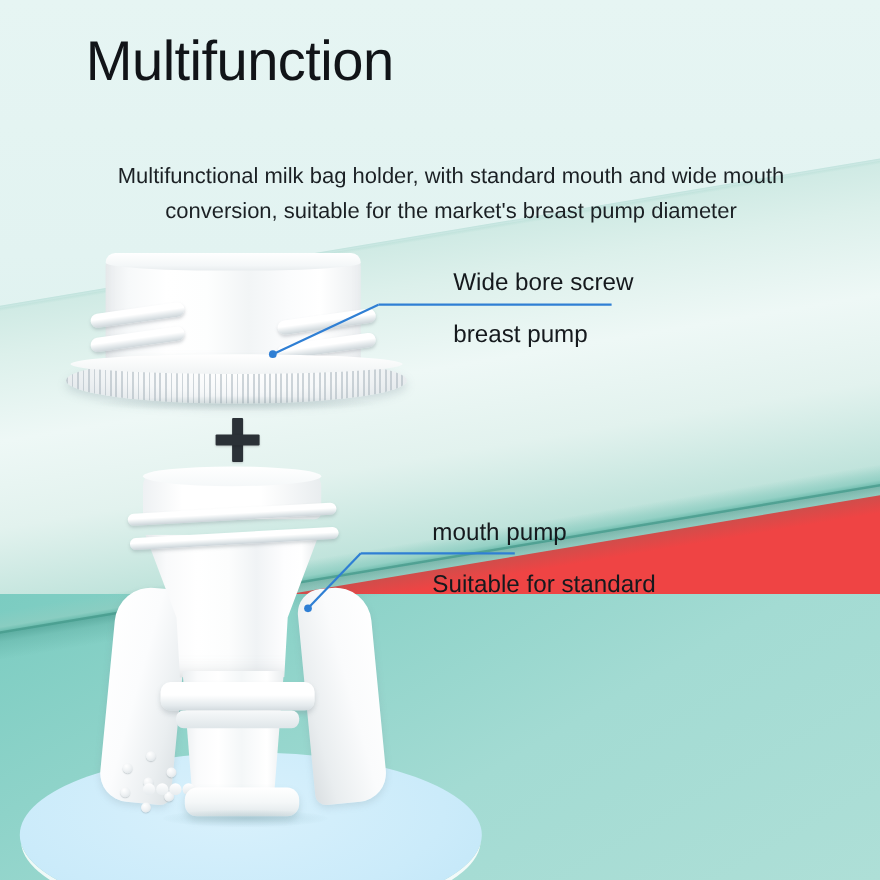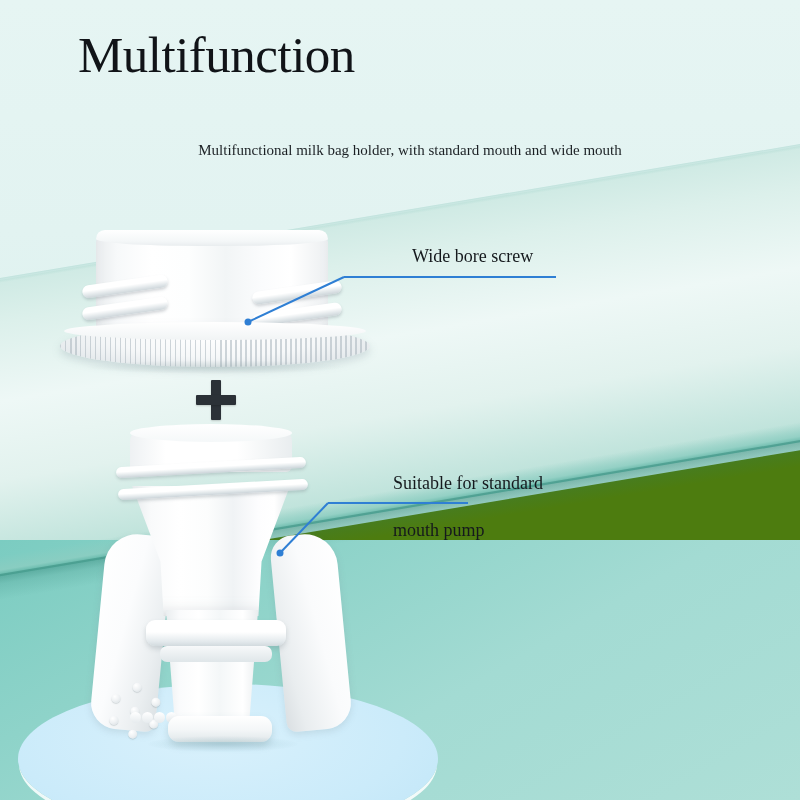--- a/index.html
+++ b/index.html
@@ -10,22 +10,21 @@
   }
   body {
     font-family: "Liberation Sans", sans-serif;
   }
 
   #poster {
     position: relative;
     width: 800px;
     height: 800px;
     overflow: hidden;
-    background: #4d7c0f;
-    font-family: Liberation Serif, serif;
+    background: #ef4444;
   }
 
   
   .bg-layer { position: absolute; inset: 0; }
 
   
   .bg-top {
     position: absolute;
     left: 0; top: 0; width: 800px; height: 420px;
     background: linear-gradient(180deg, #e6f5f3 0%, #e2f3f1 55%, #dcf1ee 100%);
@@ -101,32 +100,32 @@
   .title {
     position: absolute;
     left: 78px; top: 26px;
     font-size: 51px;
     font-weight: 400;
     letter-spacing: -0.5px;
     color: #111418;
   }
   .subtitle {
     position: absolute;
-    left: 70px; top: 134px;
+    left: 70px; top: 144px;
     width: 680px;
     text-align: center;
-    font-size: 15px;
+    font-size: 20px;
     line-height: 32px;
     color: #1b2024;
   }
   .subtitle .line { display: block; }
 
   .callout {
     position: absolute;
-    font-size: 18px;
+    font-size: 22px;
     line-height: 47px;
     color: #15191d;
     white-space: nowrap;
   }
   .callout .cline { display: block; }
   .callout-wide { left: 412px; top: 233px; }
   .callout-std  { left: 393px; top: 460px; }
 
   
   .leader { position: absolute; overflow: visible; }
@@ -345,20 +344,21 @@
     <div class="bg-roll-underside"></div>
     <div class="bg-crease"></div>
     <div class="platform-rim"></div>
     <div class="platform"></div>
   </div>
 
   <div class="title">Multifunction</div>
 
   <div class="subtitle">
     <span class="line">Multifunctional milk bag holder, with standard mouth and wide mouth</span>
+    <span class="line">conversion, suitable for the market's breast pump diameter</span>
   </div>
 
   <div class="prod-wide">
     <div class="pw-body"></div>
     <div class="pw-top-lip"></div>
     <div class="thread thread-l1"></div>
     <div class="thread thread-l2"></div>
     <div class="thread thread-r1"></div>
     <div class="thread thread-r2"></div>
     <div class="pw-flange"></div>
@@ -407,20 +407,21 @@
   </svg>
 
   <svg class="leader" style="left:0; top:0;" width="800" height="800">
     <line x1="280" y1="553" x2="328" y2="503"></line>
     <line x1="328" y1="503" x2="468" y2="503"></line>
     <circle cx="280" cy="553" r="3.5"></circle>
   </svg>
 
   <div class="callout callout-wide">
     <span class="cline">Wide bore screw</span>
+    <span class="cline">breast pump</span>
   </div>
 
   <div class="callout callout-std">
+    <span class="cline">mouth pump</span>
     <span class="cline">Suitable for standard</span>
-    <span class="cline">mouth pump</span>
   </div>
 
 </div>
 
 </body></html>

